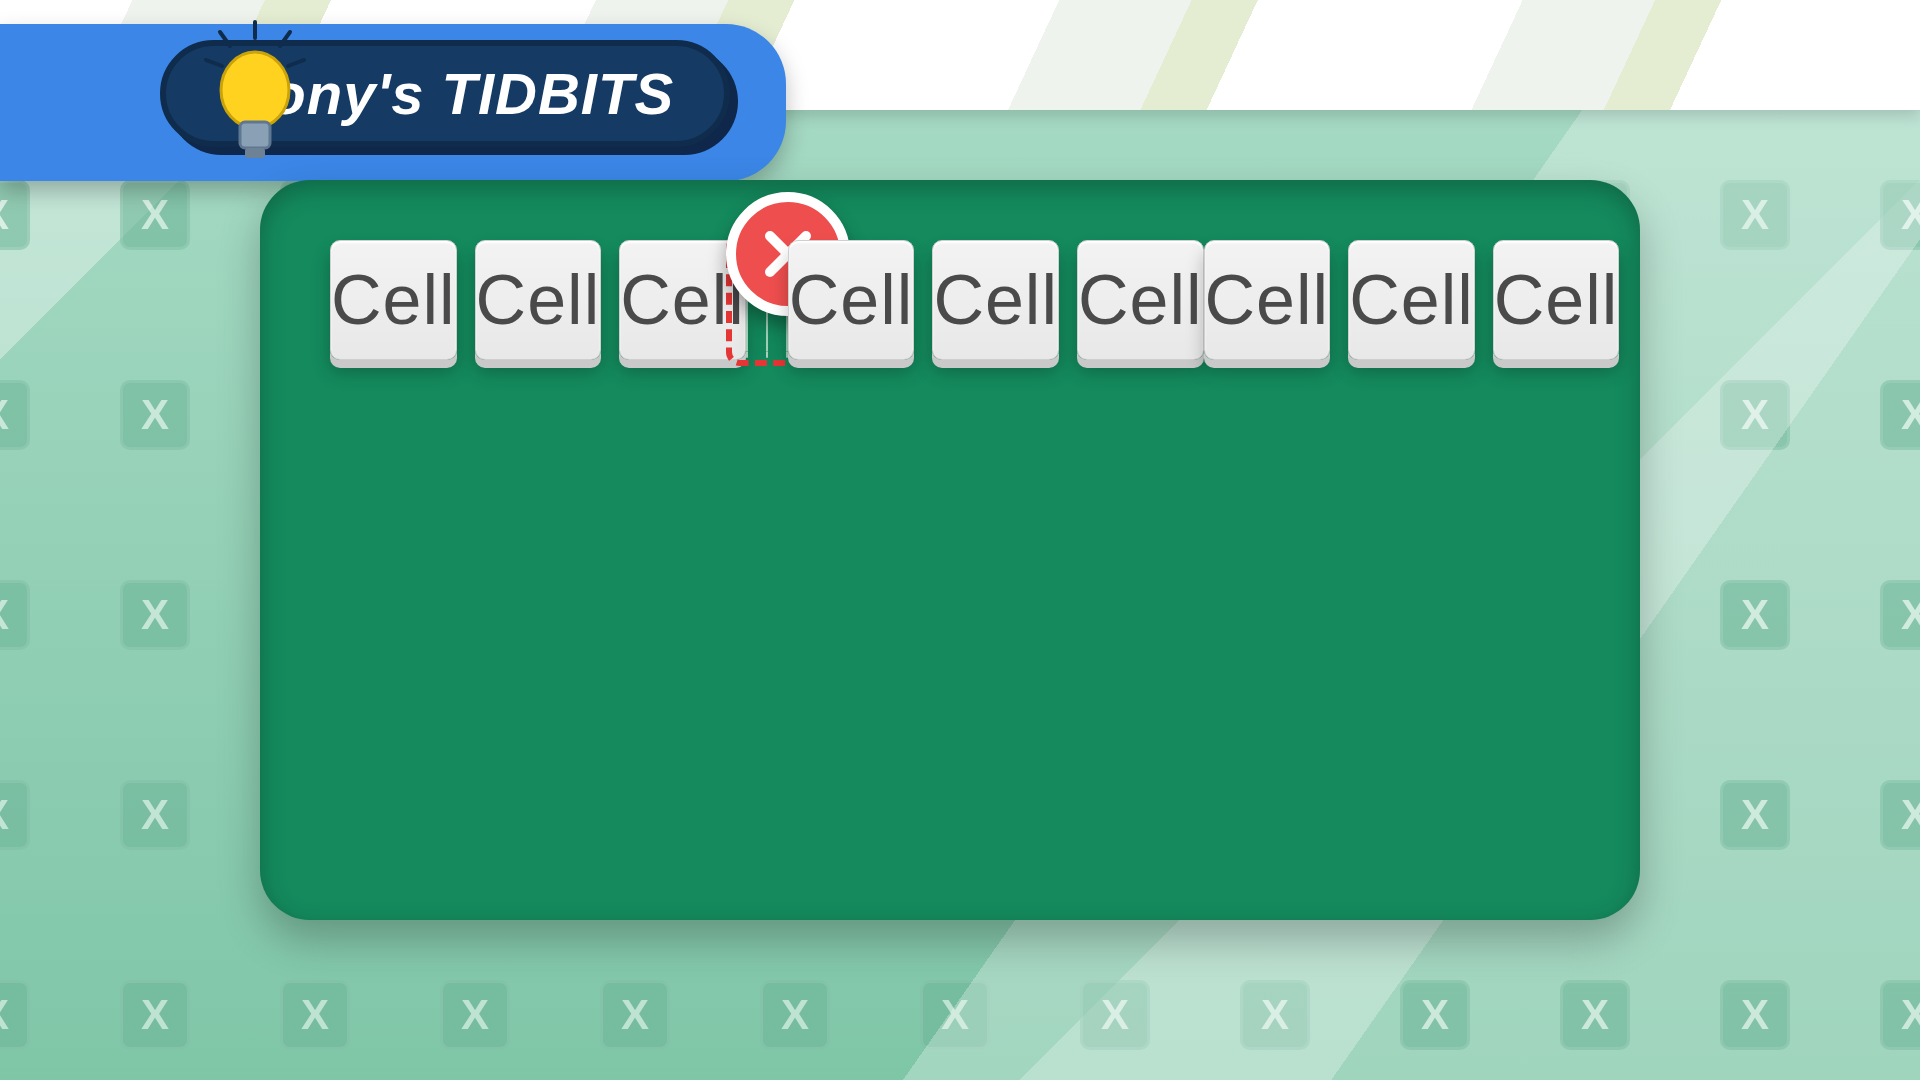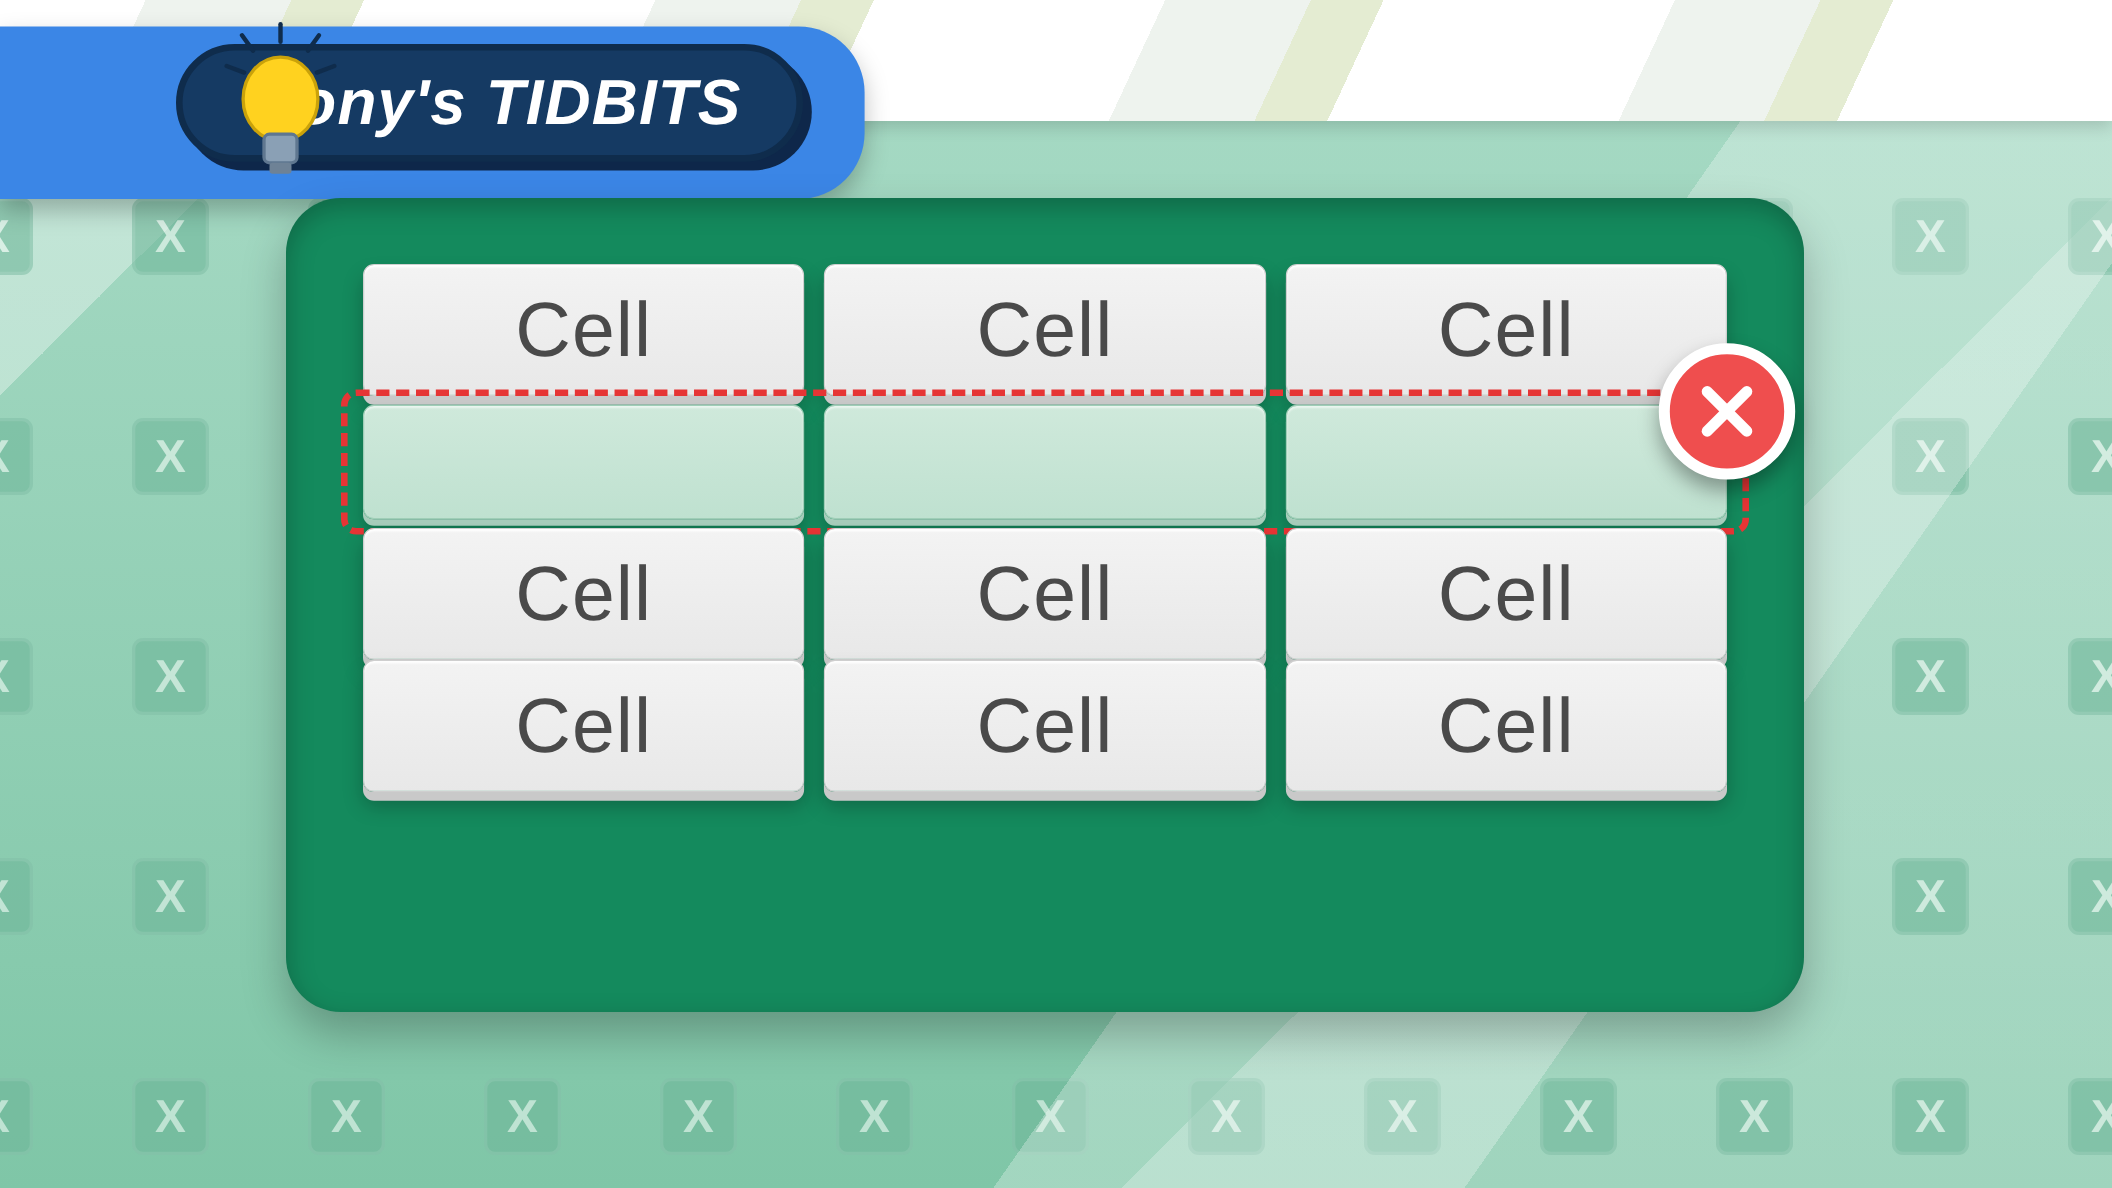--- a/index.html
+++ b/index.html
@@ -71,21 +71,21 @@
   }
   .bulb svg { width:100%; height:100%; }
   
   .panel {
     position:absolute; top:180px; left:260px; width:1380px; height:740px;
     background:#148a5d;
     border-radius:50px;
     box-shadow: inset 0 8px 24px rgba(0,0,0,0.25), 0 20px 40px rgba(0,0,0,0.25);
     padding:60px 70px;
   }
-  .grid { display:flex; flex-direction:column; }
+  .grid { display:flex; }
   .row { display:flex; gap:18px; position:relative; }
   .row.selected-wrap { padding:8px 0; }
   .cell {
     flex:1; height:120px; border-radius:10px;
     background:linear-gradient(#f3f3f3,#e8e8e8);
     border:1px solid #cfcfcf;
     box-shadow: 0 8px 0 #c9c9c9, 0 12px 18px rgba(0,0,0,0.25), inset 0 2px 2px #ffffff;
     display:flex; align-items:center; justify-content:center;
     font-size:70px; color:#4a4a4a; font-weight:500; letter-spacing:1px;
   }

